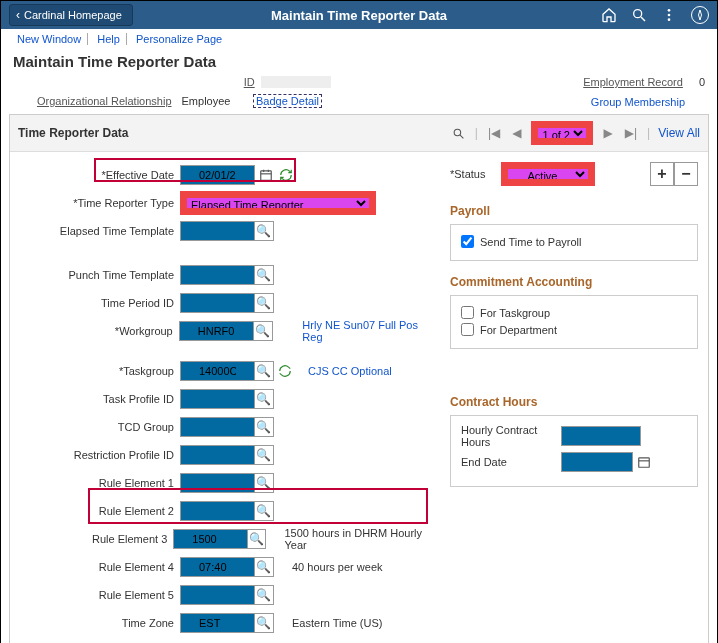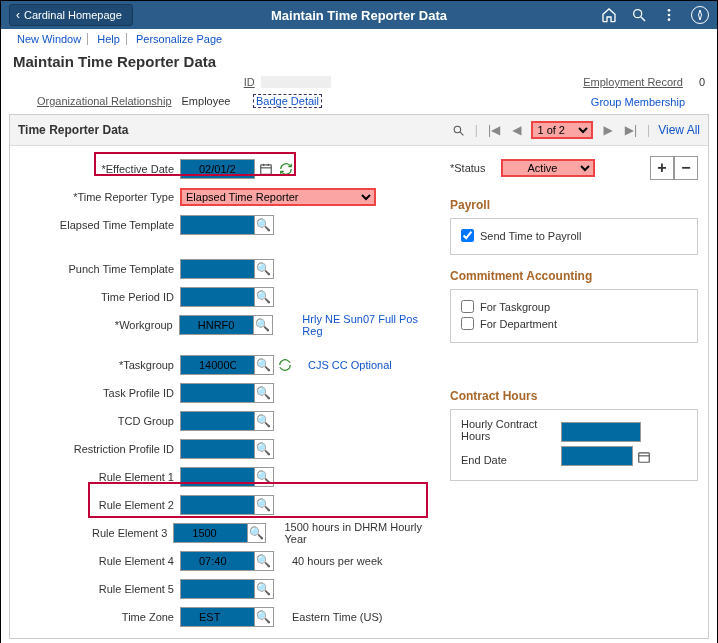--- a/index.html
+++ b/index.html
@@ -29,28 +29,28 @@
   .panel-head .viewall{color:#1155cc; cursor:pointer;}
   .panel-body{ padding:10px 10px 6px; display:flex; gap:10px; position:relative;}
   .leftcol{ width:420px; }
   .rightcol{ flex:1; }
   .formrow{ display:flex; align-items:center; height:26px; margin-bottom:2px; }
   .formrow .flabel{ width:160px; text-align:right; padding-right:6px; color:#333; font-size:11px; }
   .req::before{content:"*"; color:#333;}
   .txt{ height:20px; border:1px solid #999; padding:0 18px; font-size:11px; background:#0369a1;}
   .txt.sm{width:75px;}
   .lookup{ width:20px; height:20px; border:1px solid #999; background:#fff; display:inline-flex; align-items:center; justify-content:center; cursor:pointer; margin-left:-1px; font-size:12px; color:#555;}
-  select.sel{ height:18px; border:2px solid #ef4444; font-size:11px; background:#fca5a5;}
+  select.sel{ height:24px; border:7px solid #ef4444; font-size:11px; background:#d946ef;}
   .dateicon, .refreshicon { display:inline-flex; width:18px; height:18px; align-items:center; justify-content:center; cursor:pointer; margin-left:2px; color:#555;}
   .sidelink{ color:#1155cc; text-decoration:none; font-size:11px;}
   .group-title{ color:#a9662a; font-weight:bold; font-size:12px; margin:2px 0 6px;}
   .boxed{ border:1px solid #ccc; padding:8px 10px 10px; margin-bottom:14px; }
   .chk{ display:flex; align-items:center; gap:6px; padding:2px 0;}
   .chk input{margin:0;}
-  .contract-row{display:flex; align-items:flex-end; margin-bottom:4px;}
+  .contract-row{display:flex; align-items:center; margin-bottom:4px;}
   .contract-row .clabel{width:100px; font-size:11px;}
   .highlight-red{border:2px solid #c00036;}
   .hl-box1{position:absolute; left:84px; top:6px; width:202px; height:24px; pointer-events:none;}
   .hl-box2{position:absolute; left:78px; top:336px; width:340px; height:36px; pointer-events:none;}
   .hl-add{border:2px solid #c00036;}
   .plusminus{display:flex;}
   .pm{width:24px; height:24px; border:1px solid #999; background:#fff; font-size:16px; font-weight:bold; display:flex; align-items:center; justify-content:center; cursor:pointer;}
   .desc-text{font-size:11px; color:#333; padding-left:4px;}
   .topright-status{display:flex; align-items:center; gap:10px; margin-bottom:18px;}
   .topright-status .flabel{text-align:right; width:auto; padding-right:6px;}

